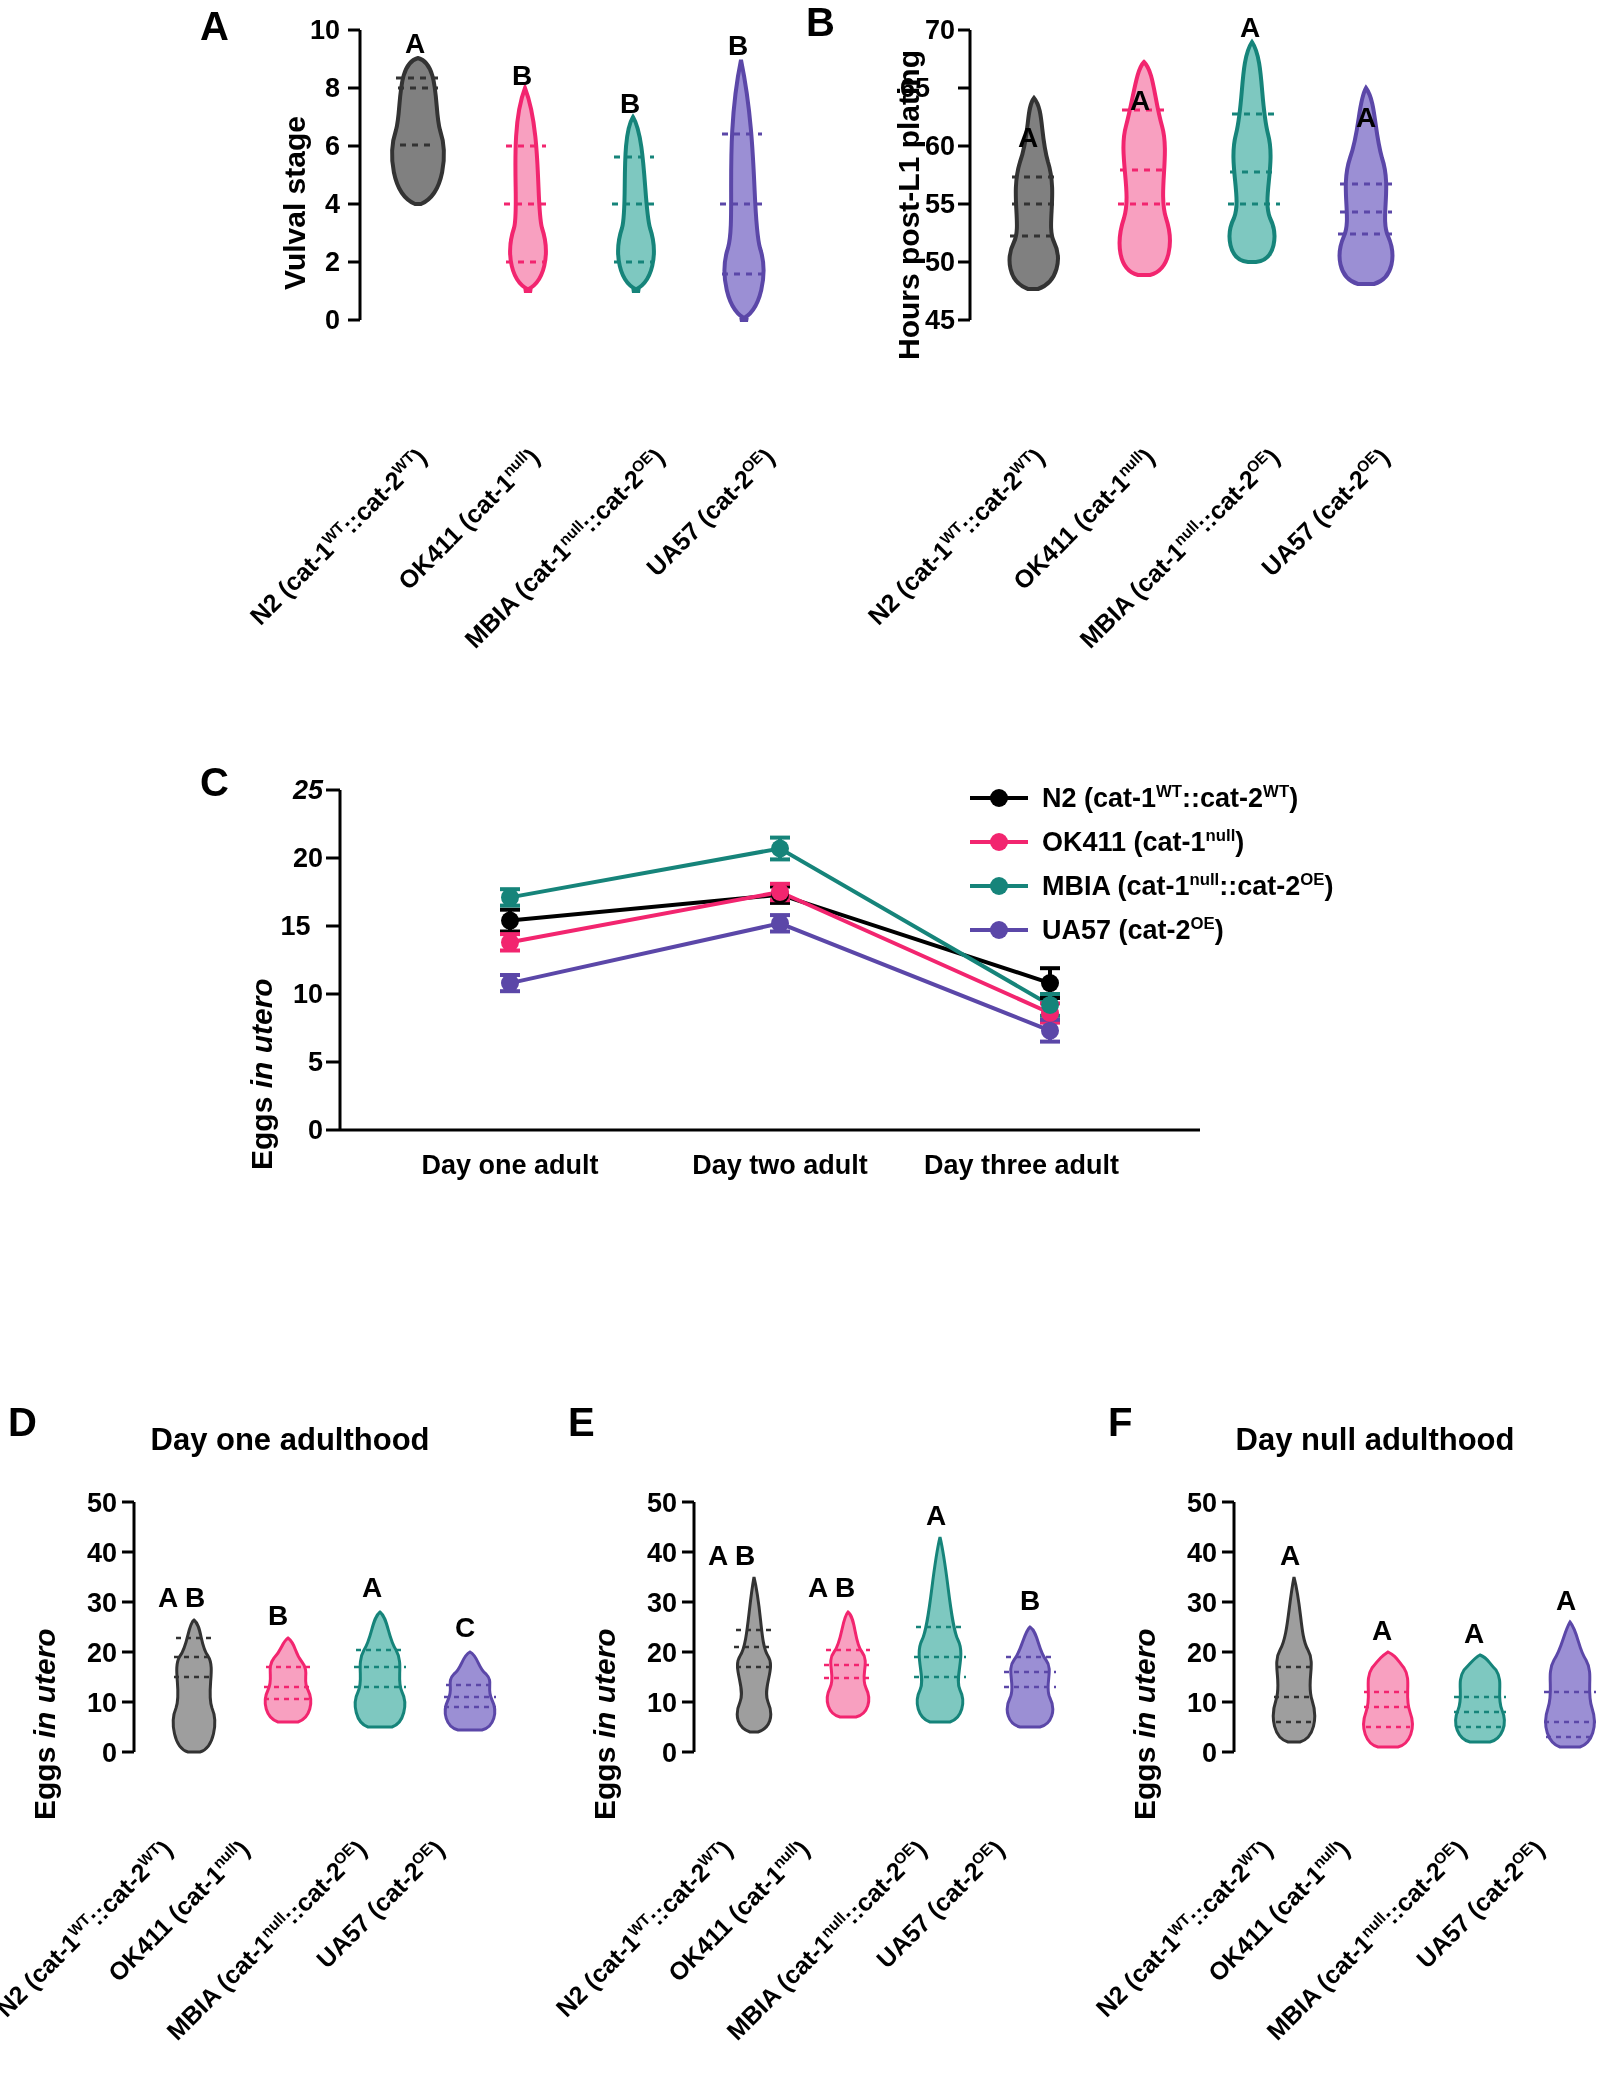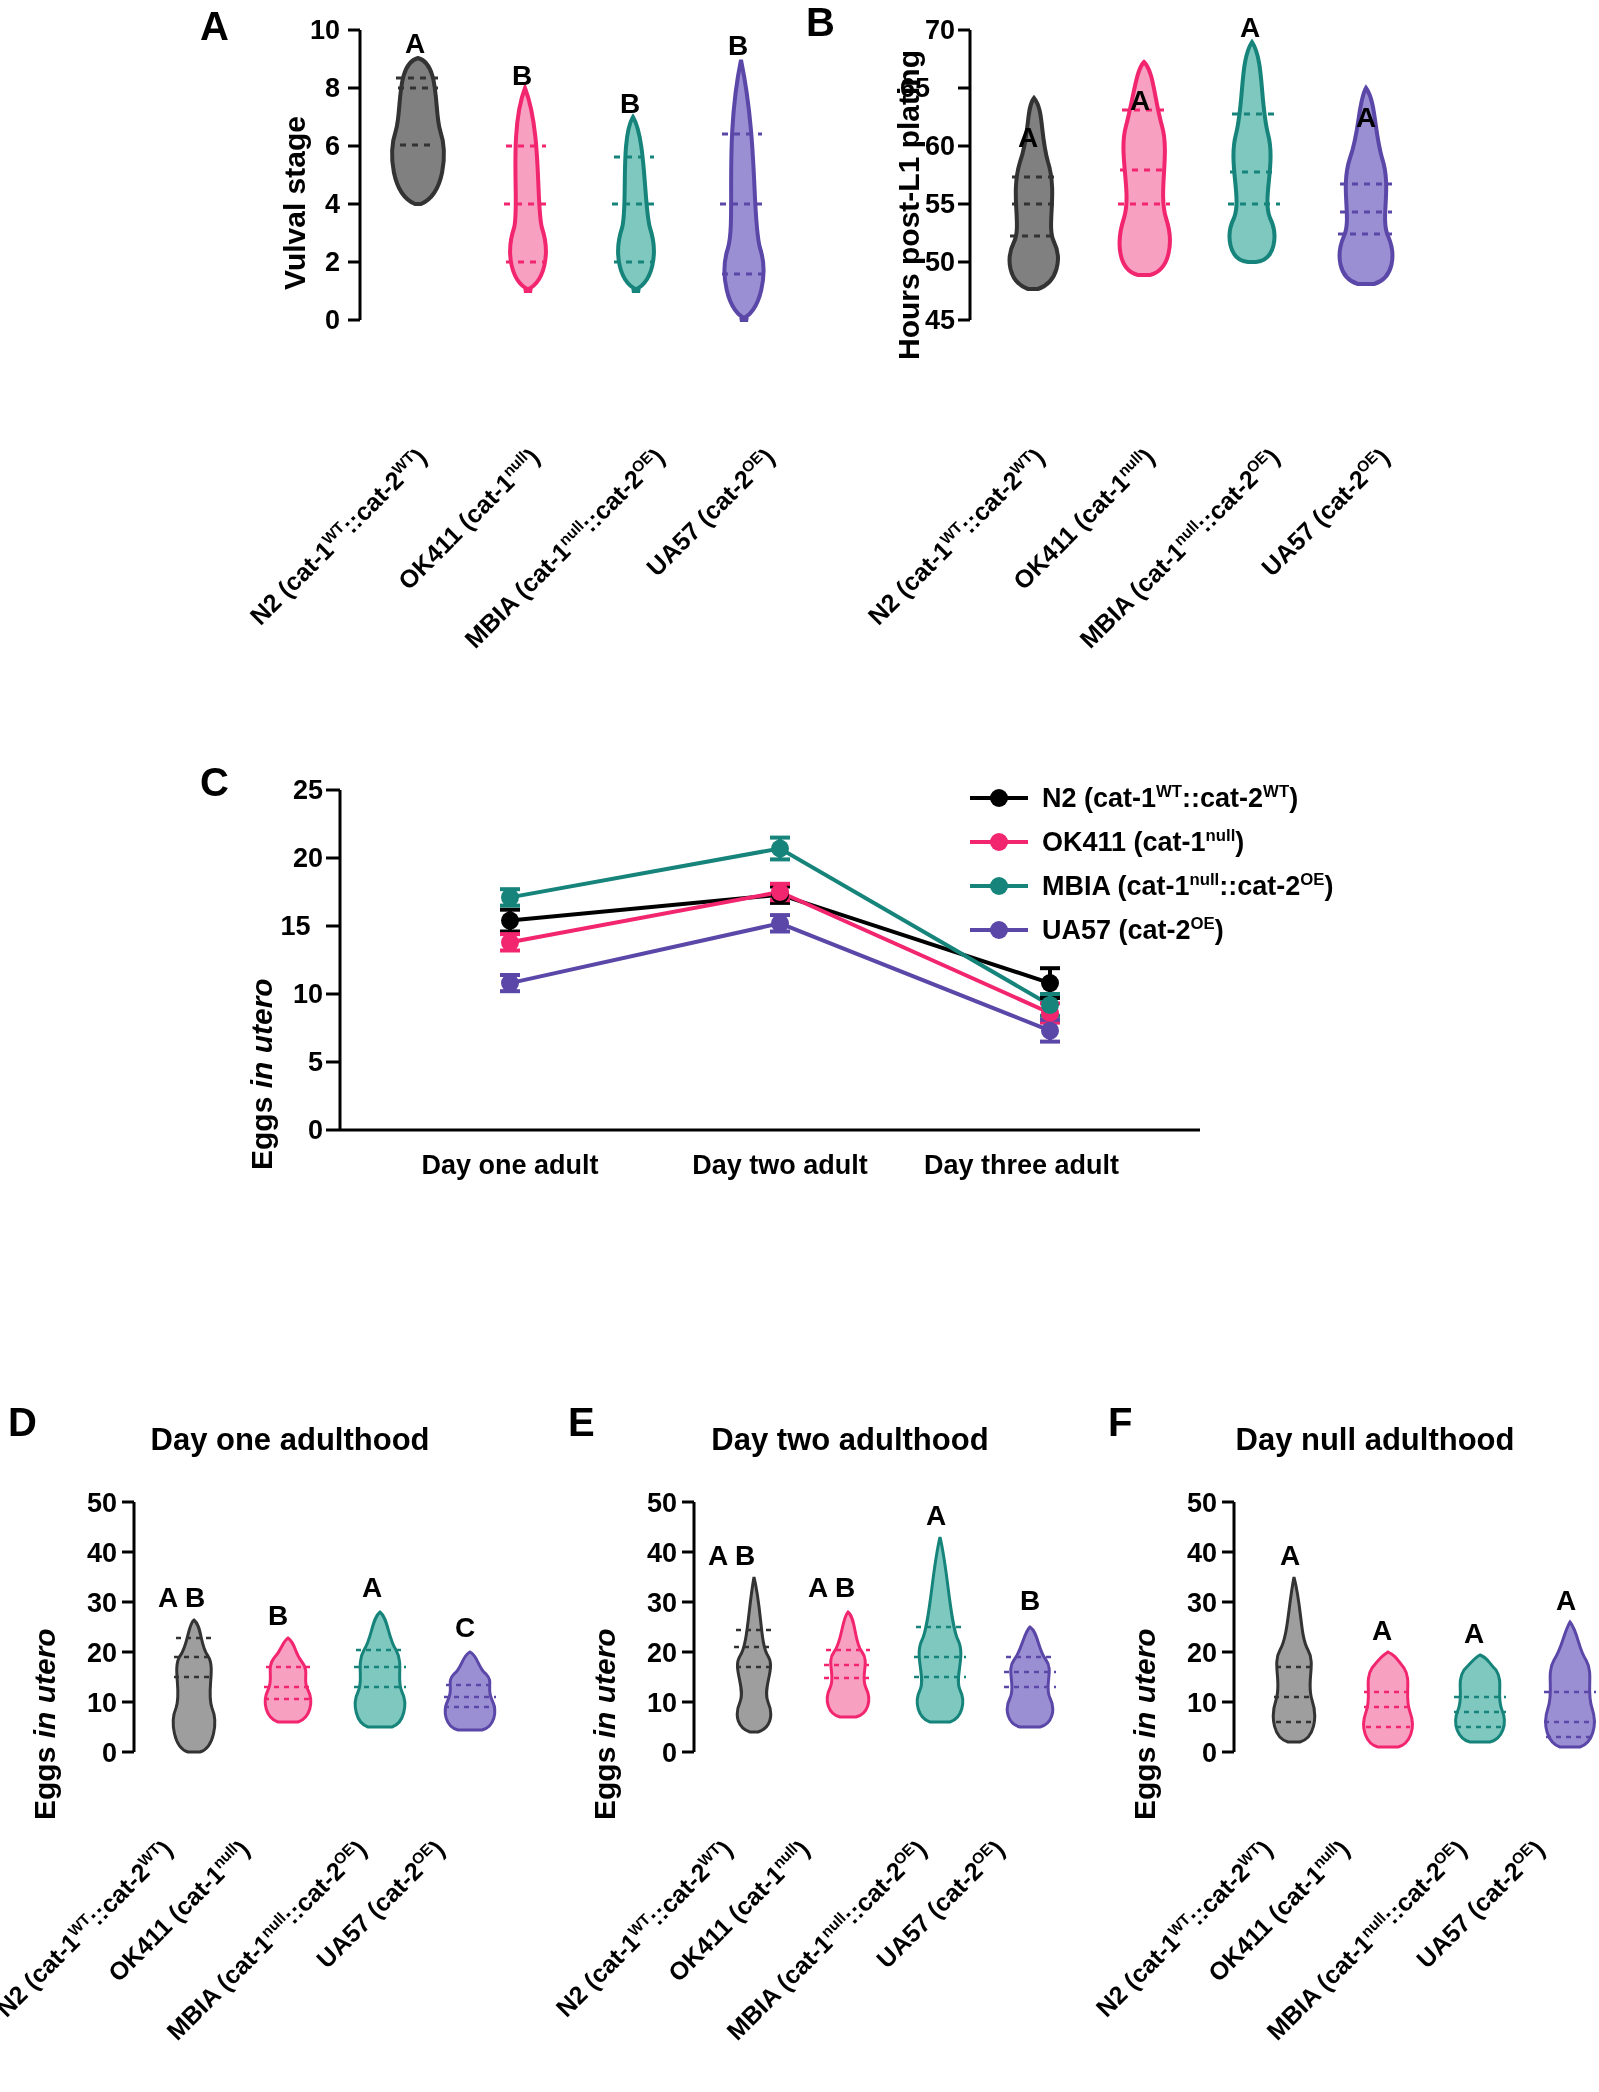--- a/index.html
+++ b/index.html
@@ -229,21 +229,21 @@
         <circle cx="500" cy="143.3" r="9" fill="#5b47a8"></circle>
         <circle cx="770" cy="250.7" r="9" fill="#5b47a8"></circle>
     </g>
   </svg>
 
   <div class="tick-label" style="position:absolute;left:268px;top:375px;width:55px;text-align:right;">0</div>
   <div class="tick-label" style="position:absolute;left:268px;top:307px;width:55px;text-align:right;">5</div>
   <div class="tick-label" style="position:absolute;left:268px;top:239px;width:55px;text-align:right;">10</div>
   <div class="tick-label" style="position:absolute;left:268px;top:171px;width:55px;text-align:center;">15</div>
   <div class="tick-label" style="position:absolute;left:268px;top:103px;width:55px;text-align:right;">20</div>
-  <div class="tick-label" style="position:absolute;left:268px;top:35px;width:55px;text-align:right;">25</div>
+  <div class="tick-label" style="position:absolute;left:268px;top:35px;width:55px;text-align:right;font-style:italic;">25</div>
 
   <div class="tick-label" style="position:absolute;left:420px;top:410px;width:180px;text-align:center;">Day one adult</div>
   <div class="tick-label" style="position:absolute;left:690px;top:410px;width:180px;text-align:center;">Day two adult</div>
   <div class="tick-label" style="position:absolute;left:924px;top:410px;width:200px;text-align:left;">Day three adult</div>
 
   <div style="position:absolute;left:970px;top:42px;">
     <div style="display:flex;align-items:center;margin-bottom:12px;">
       <svg width="58" height="22">
           <line x1="0" y1="11" x2="58" y2="11" stroke="#000" stroke-width="4"></line>
           <circle cx="29" cy="11" r="9" fill="#000"></circle>
@@ -332,21 +332,20 @@
   <div class="letter" style="position:absolute;left:455px;top:212px;">C</div>
 
   <div class="rot cat-label" style="left:-262px;top:430px;transform-origin:right center;width:430px;text-align:right;">N2 (cat-1<sup>WT</sup>::cat-2<sup>WT</sup>)</div>
   <div class="rot cat-label" style="left:-125px;top:430px;transform-origin:right center;width:370px;text-align:right;">OK411 (cat-1<sup>null</sup>)</div>
   <div class="rot cat-label" style="left:-118px;top:430px;transform-origin:right center;width:480px;text-align:right;">MBIA (cat-1<sup>null</sup>::cat-2<sup>OE</sup>)</div>
   <div class="rot cat-label" style="left:60px;top:430px;transform-origin:right center;width:380px;text-align:right;">UA57 (cat-2<sup>OE</sup>)</div>
 </div>
 
 <div class="panel" style="left:560px;top:1400px;width:560px;height:690px;">
   <div class="plabel" style="position:absolute;left:8px;top:0px;">E</div>
-  <div class="ptitle" style="position:absolute;left:80px;top:22px;width:420px;">Day two adulthood</div>
   <div class="vtitle axis-title" style="left:28px;top:420px;"><span>Eggs </span><i>in utero</i></div>
 
   <svg width="460" height="320" style="position:absolute;left:70px;top:90px;">
     <line x1="64" y1="12" x2="64" y2="262" class="vline"></line>
     <g stroke="#000" stroke-width="3">
       <line x1="52" y1="262" x2="64" y2="262"></line>
       <line x1="52" y1="212" x2="64" y2="212"></line>
       <line x1="52" y1="162" x2="64" y2="162"></line>
       <line x1="52" y1="112" x2="64" y2="112"></line>
       <line x1="52" y1="62" x2="64" y2="62"></line>

